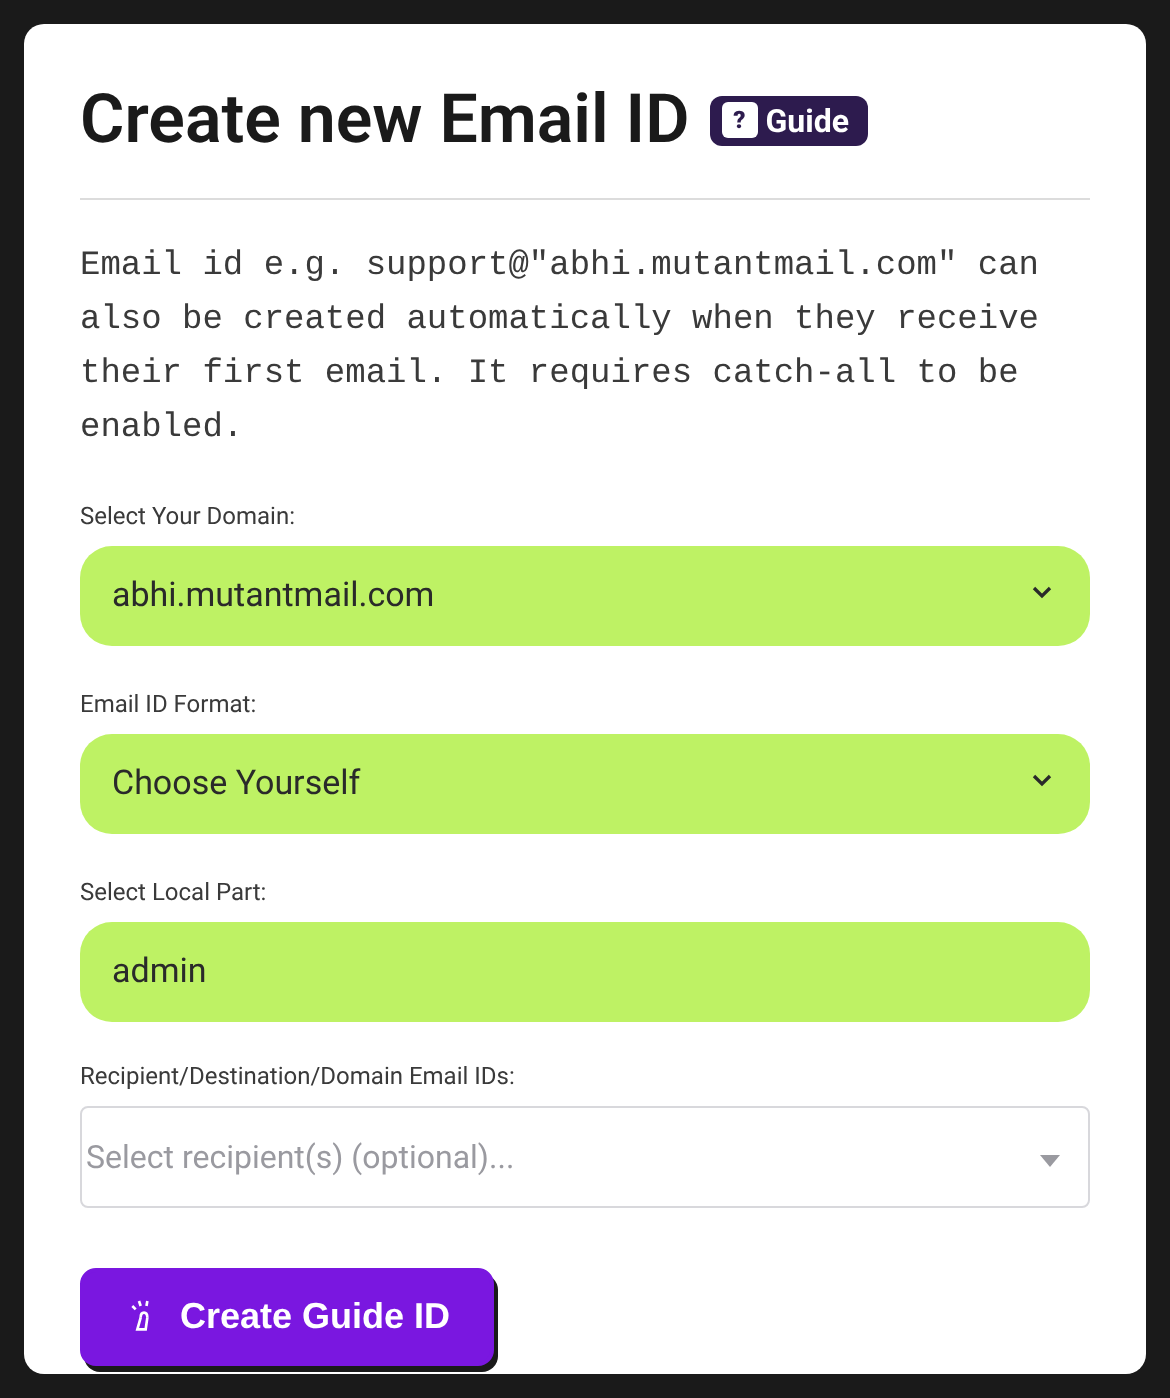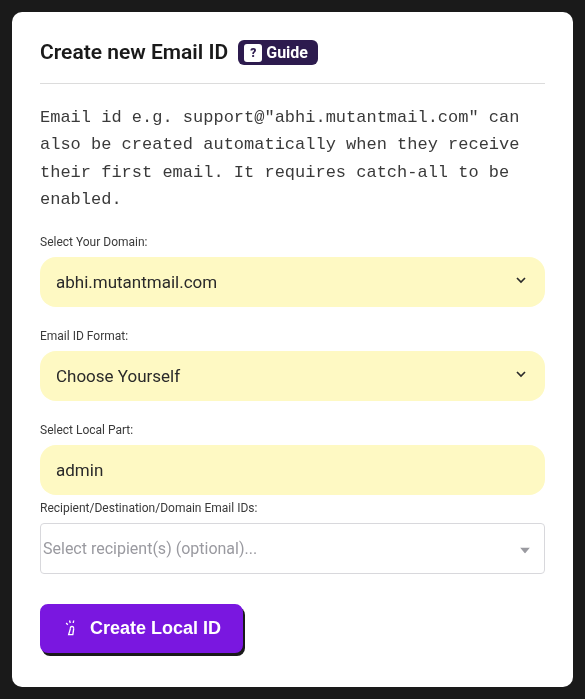--- a/index.html
+++ b/index.html
@@ -22,21 +22,21 @@
       padding: 28px 28px 24px 28px;
       overflow: hidden;
     }
     .header-row {
       display: flex;
       align-items: center;
       gap: 10px;
       margin-bottom: 18px;
     }
     .title {
-      font-size: 21px;
+      font-size: 34px;
       font-weight: 600;
       color: #1a1a1a;
       line-height: 1.2;
     }
     .guide-badge {
       display: inline-flex;
       align-items: center;
       gap: 4px;
       background: #2d1b4e;
       color: #ffffff;
@@ -75,35 +75,35 @@
       font-size: 12px;
       margin-bottom: 8px;
     }
     .select-wrap {
       position: relative;
       margin-bottom: 22px;
     }
     .select-box,
     .text-input {
       width: 100%;
-      background: #fef9c3;
+      background: #bef264;
       border: none;
       border-radius: 16px;
       padding: 15px 40px 15px 16px;
       font-size: 17px;
       color: #2a2a2a;
       font-family: inherit;
       outline: none;
       appearance: none;
       cursor: pointer;
     }
     .text-input {
       cursor: text;
       padding-right: 16px;
-      margin-bottom: 6px;
+      margin-bottom: 20px;
     }
     .chevron {
       position: absolute;
       right: 16px;
       top: 50%;
       transform: translateY(-50%);
       pointer-events: none;
     }
     .chevron svg {
       width: 16px;
@@ -226,17 +226,17 @@
     <button class="btn btn-primary">
       <span class="snap-icon">
         <svg viewBox="0 0 24 24">
           <path d="M10 13 L8 20 L13 20 L14 13"></path>
           <path d="M10 13 C10 9 14 9 14 13"></path>
           <line x1="5" y1="6" x2="7" y2="8"></line>
           <line x1="9" y1="3" x2="10" y2="6"></line>
           <line x1="14" y1="3" x2="13.5" y2="6"></line>
         </svg>
       </span>
-      <span>Create Local ID</span>
+      <span>Create Guide ID</span>
     </button>
   </div>
 
 </div>
 
 </body></html>

